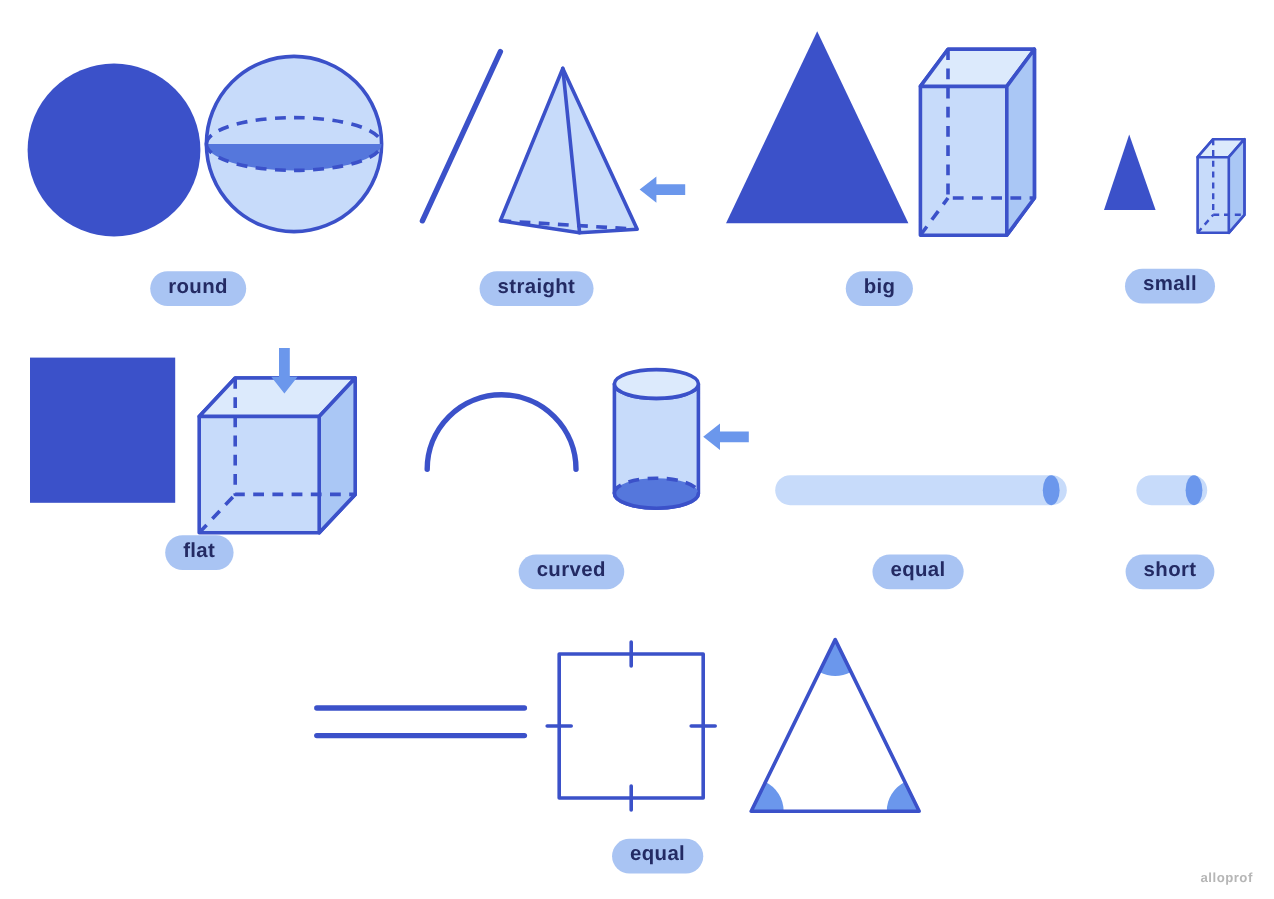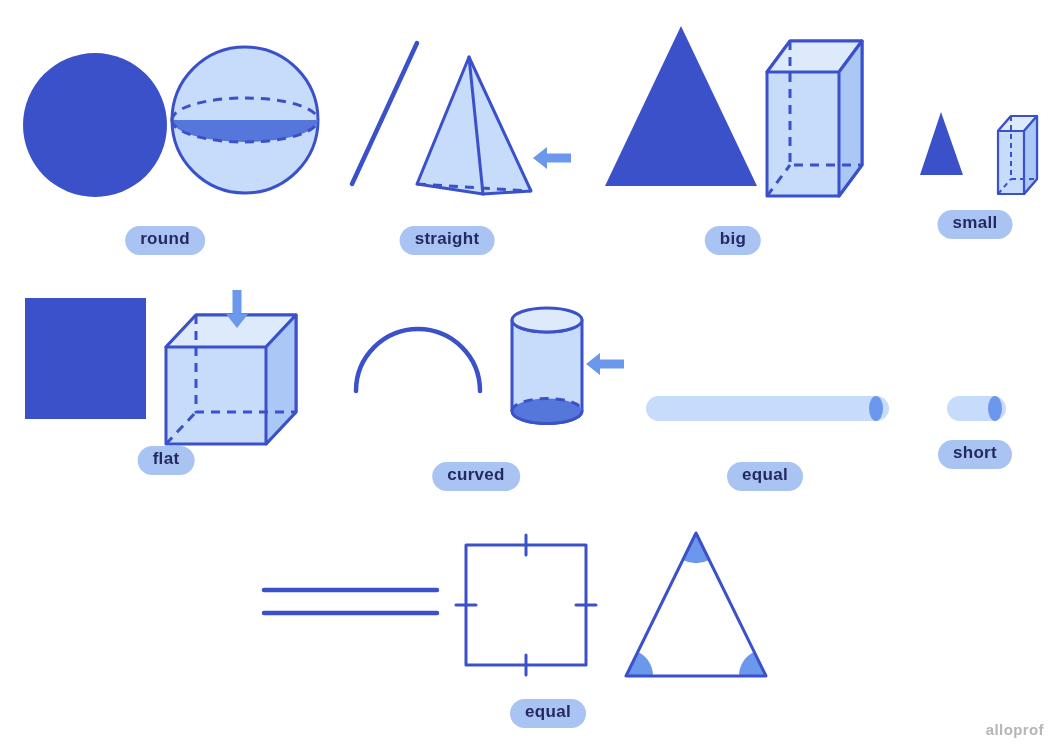--- a/index.html
+++ b/index.html
@@ -16,21 +16,21 @@
   .flt{fill:var(--lighter-blue);}
   .fs{fill:var(--side-blue);}
   .fa{fill:var(--accent-blue);}
   .fb{fill:var(--band-blue);}
   .dash{stroke-dasharray:9 7;stroke-linecap:butt;}
   .dash-sm{stroke-dasharray:5 4;stroke-width:2;stroke-linecap:butt;}
   .pill{position:absolute;transform:translateX(-50%);background:var(--pill-bg);color:var(--label-text);
         font-size:17px;font-weight:700;letter-spacing:.3px;padding:3px 15px 6px;border-radius:17px;
         white-space:nowrap;}
   .watermark{position:absolute;right:18px;bottom:11px;color:var(--watermark-gray);
-             font-size:15px;font-weight:600;letter-spacing:.4px;}
+             font-size:11px;font-weight:600;letter-spacing:.4px;}
 </style>
 </head>
 <body>
 
 <div id="stage">
 
   <svg id="shapes" width="1062" height="749" viewBox="0 0 1062 749" xmlns="http://www.w3.org/2000/svg">
 
     <g>
       <circle cx="95" cy="125" r="72" class="fd"></circle>
@@ -125,23 +125,23 @@
         <path d="M626,676 L637.9,651.7 A27,27 0 0 1 653,676 Z" class="fa"></path>
         <path d="M766,676 L739,676 A27,27 0 0 1 754.1,651.7 Z" class="fa"></path>
         <path d="M696,533 L626,676 L766,676 Z" class="nf sd"></path>
       </g>
     </g>
   </svg>
 
   <div class="pill" style="left:165px;top:226px">round</div>
   <div class="pill" style="left:447px;top:226px">straight</div>
   <div class="pill" style="left:733px;top:226px">big</div>
-  <div class="pill" style="left:975px;top:210px">small</div>
+  <div class="pill" style="left:975px;top:224px">small</div>
 
   <div class="pill" style="left:166px;top:446px">flat</div>
   <div class="pill" style="left:476px;top:462px">curved</div>
   <div class="pill" style="left:765px;top:462px">equal</div>
-  <div class="pill" style="left:975px;top:440px">short</div>
+  <div class="pill" style="left:975px;top:462px">short</div>
 
   <div class="pill" style="left:548px;top:699px">equal</div>
 
   <div class="watermark">alloprof</div>
 </div>
 
 </body></html>

